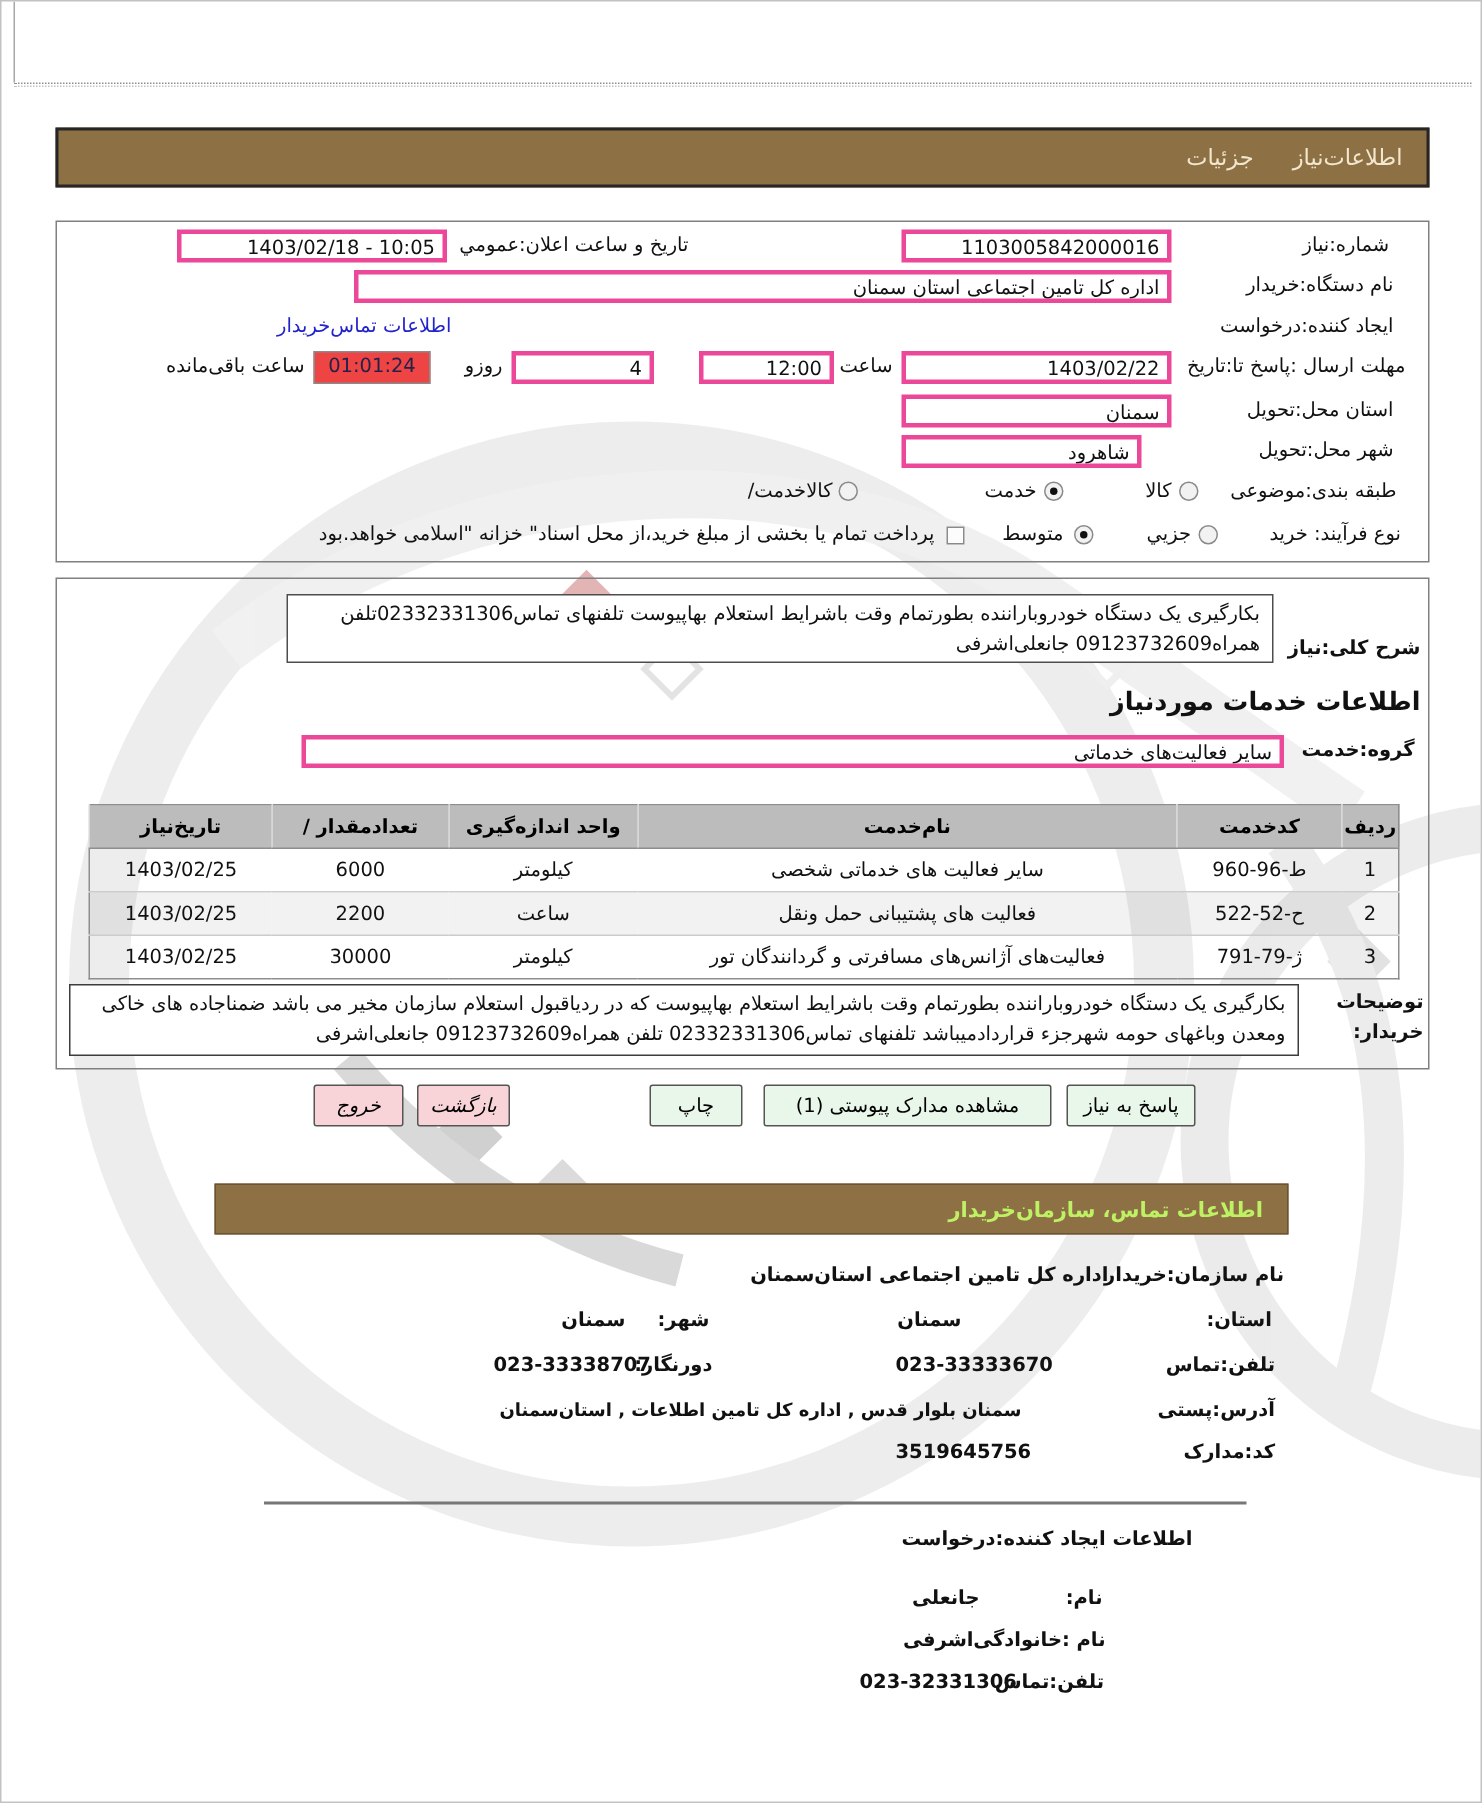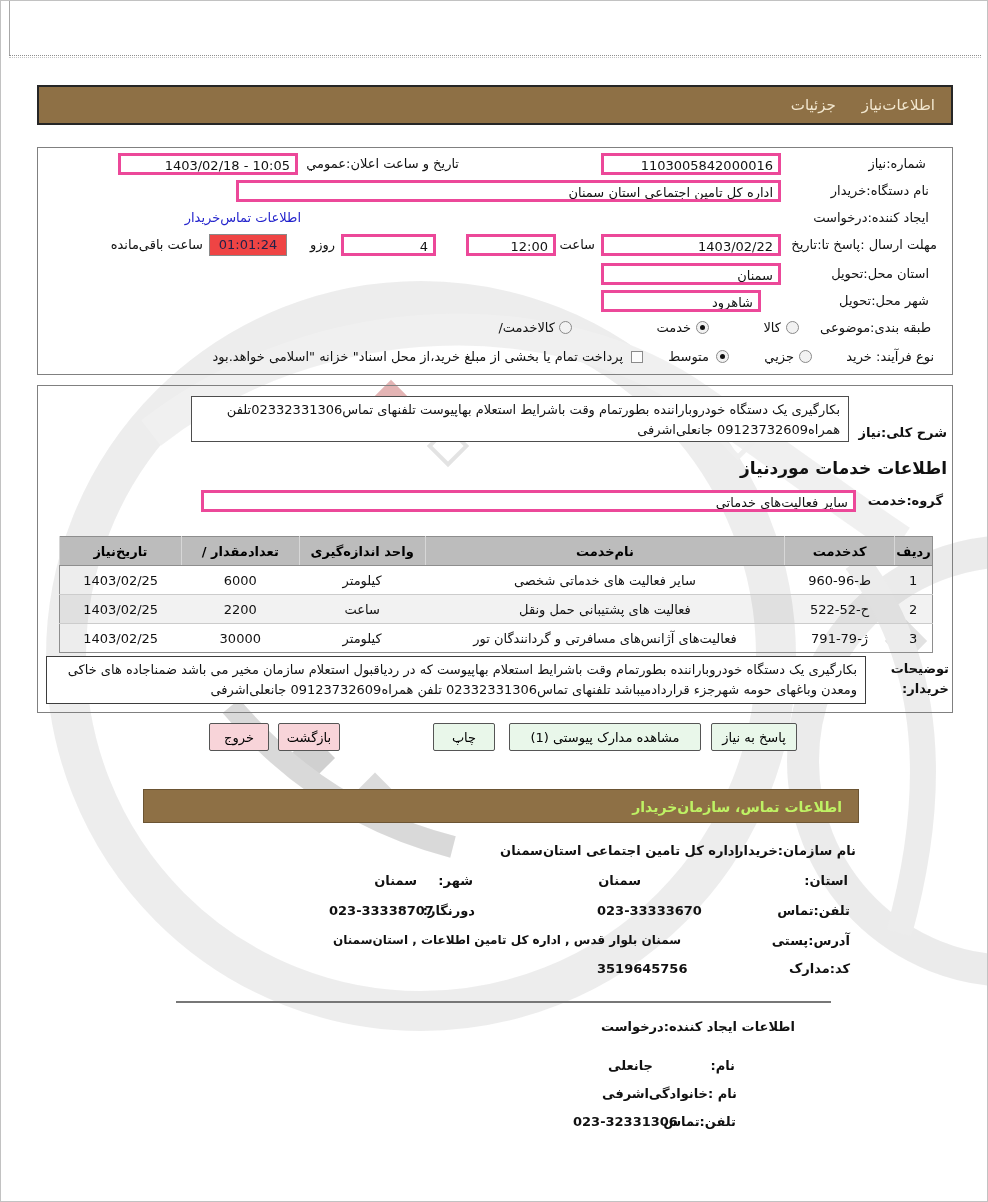--- a/index.html
+++ b/index.html
@@ -47,21 +47,21 @@
     border-left:1px solid #d7d7d7;border-bottom:1px solid #8e8e8e;white-space:nowrap;
   }
   table.svc td{height:26px;text-align:center;border-top:1px solid #cccccc;white-space:nowrap;background:rgba(255,255,255,0);}
   table.svc tbody tr:nth-child(even) td{background:rgba(0,0,0,0.05);}
   .btn{
     height:28px;border:1px solid #555;border-radius:2px;font-size:13px;
     font-family:"DejaVu Sans","Liberation Sans",sans-serif;cursor:pointer;
     direction:rtl;white-space:nowrap;padding:0 6px;
   }
   .btn.green{background:#e9f7ea;}
-  .btn.pink{background:#f8d4d9;}
+  .btn.pink{background:#f8d4d9;font-style:italic;}
   .barTitle{height:34px;line-height:34px;font-weight:bold;font-size:14px;color:#bef264;
     direction:rtl;text-align:right;padding:0 16px;border:1px solid #6b5433;}
   .hr2{background:#777;height:2px;}
 </style>
 </head>
 <body>
 
 <div id="page">
 
   <svg class="wm" width="988" height="1202" viewBox="0 0 988 1202">

